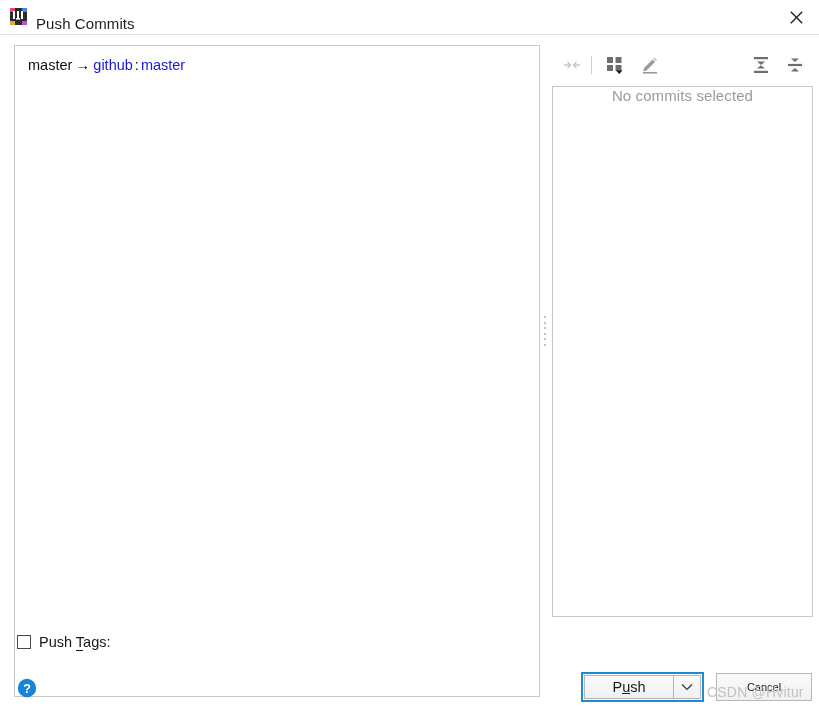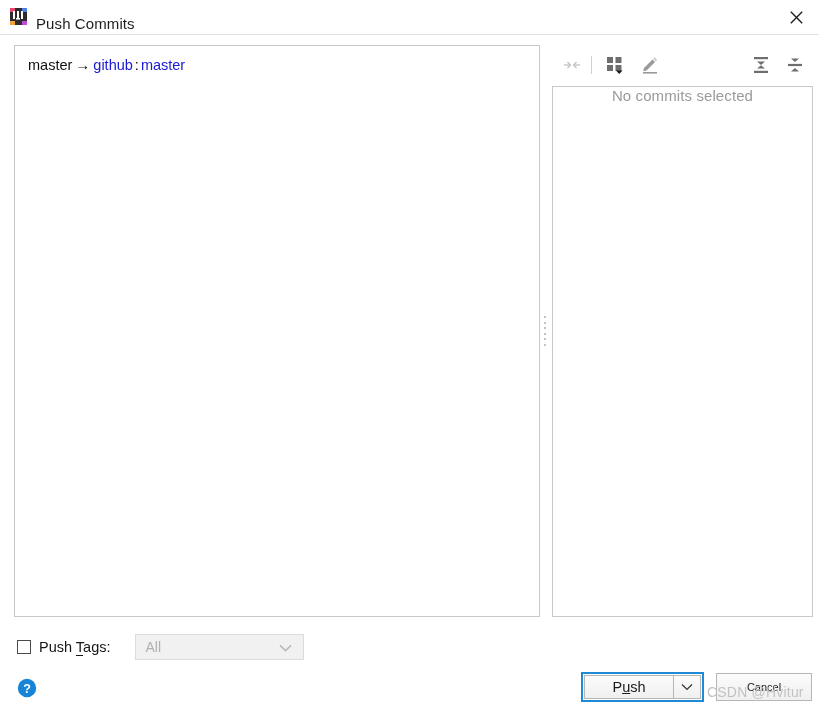--- a/index.html
+++ b/index.html
@@ -57,21 +57,21 @@
     justify-content: center;
     cursor: default;
   }
   .close-btn svg { display:block; }
 
   
   .left-panel {
     position: absolute;
     left: 14px; top: 45px;
     width: 526px;
-    height: 572px;
+    height: 652px;
     background: #ffffff;
     border: 1px solid #c8c8c8;
     box-sizing: border-box;
     overflow: hidden;
   }
   .branch-row {
     position: absolute;
     left: 13px; top: 10px;
     font-size: 14.5px;
     white-space: nowrap;
@@ -171,21 +171,21 @@
     height: 14px;
     border: 1px solid #4a4a4a;
     background: #ffffff;
     box-sizing: border-box;
     margin-right: 8px;
   }
   .pushtags-label {
     font-size: 14.5px;
     color: #161616;
     white-space: nowrap;
-    margin-right: 24px;
+    margin-right: 17px;
   }
   .pushtags-label u {
     text-decoration: none;
     border-bottom: 1px solid #161616;
   }
   .combo {
     position: relative;
     width: 169px;
     height: 26px;
     background: #f1f1f1;
@@ -368,28 +368,20 @@
   </span>
 </div>
 
 <div class="right-panel">
   <span class="empty-text">No commits selected</span>
 </div>
 
 <div class="pushtags-row">
   <span class="checkbox"></span>
   <span class="pushtags-label"><span>Push </span><u>T</u><span>ags:</span></span>
-  <span class="combo">
-    <span class="combo-value">All</span>
-    <span class="combo-arrow">
-      <svg width="13" height="8" viewBox="0 0 13 8">
-        <polyline points="1,1.4 6.5,6.6 12,1.4" fill="none" stroke="#b8b8b8" stroke-width="1.5"></polyline>
-      </svg>
-    </span>
-  </span>
 </div>
 
 <span class="help-btn">
   <svg width="20" height="20" viewBox="0 0 20 20">
     <circle cx="10" cy="10" r="9.2" fill="#1884d8"></circle>
     <text x="10" y="14.6" font-family="Liberation Sans, sans-serif" font-size="12.5" font-weight="bold" fill="#ffffff" text-anchor="middle">?</text>
   </svg>
 </span>
 
 <div class="push-wrap">

